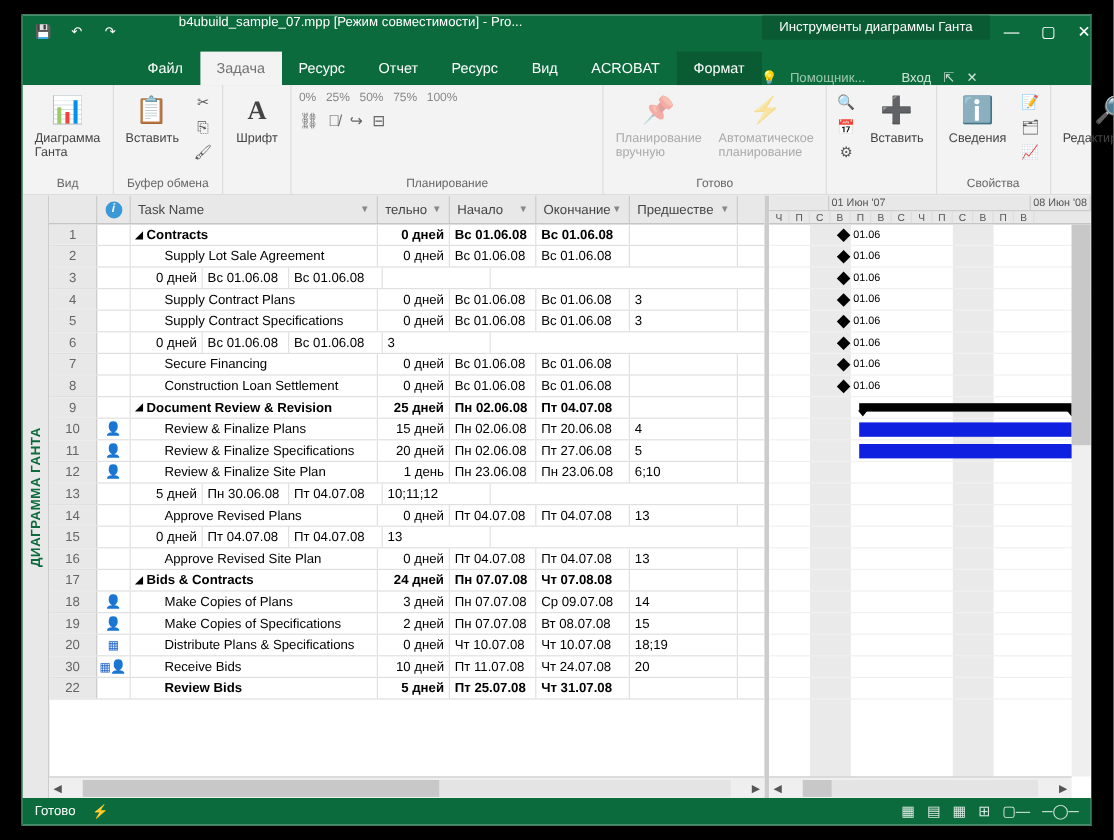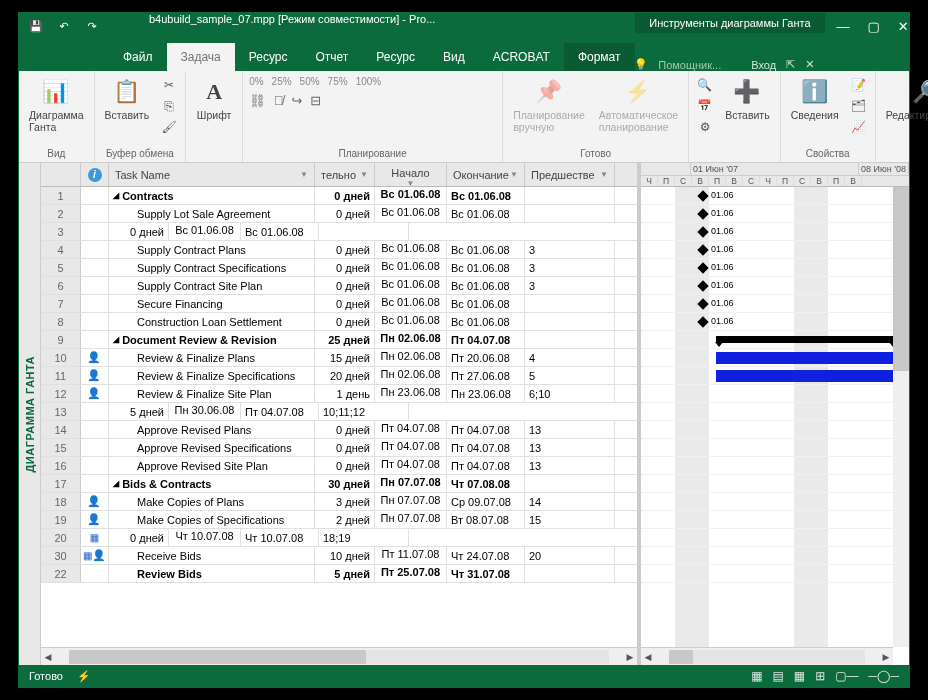--- a/index.html
+++ b/index.html
@@ -40,21 +40,21 @@
 .vtab span { writing-mode:vertical-rl; transform:rotate(180deg); font-size:11px; font-weight:bold; color:#0c6b3d; letter-spacing:.5px; }
 
 .grid-pane { width:600px; display:flex; flex-direction:column; border-right:4px solid #ccc; }
 .ghdr { display:flex; background:#e8e8e8; border-bottom:1px solid #bbb; height:24px; font-size:11px; color:#444; }
 .gh { border-right:1px solid #ccc; padding:4px 6px; display:flex; align-items:center; justify-content:space-between; }
 .gh .dd { font-size:8px; color:#888; }
 .col-num { width:40px; }
 .col-ind { width:28px; justify-content:center; }
 .col-name { width:206px; }
 .col-dur { width:60px; }
-.col-start { width:72px;flex-direction:column; }
+.col-start { width:72px; }
 .col-end { width:78px; }
 .col-pred { width:90px; }
 
 .gbody { flex:1; overflow:hidden; font-size:11px; }
 .grow { display:flex; height:18px; border-bottom:1px solid #e0e0e0; }
 .gc { border-right:1px solid #e0e0e0; padding:1px 4px; overflow:hidden; white-space:nowrap; display:flex; align-items:center; }
 .gc.col-num { background:#e8e8e8; justify-content:center; color:#666; border-right:1px solid #ccc; }
 .gc.col-ind { justify-content:center; }
 .gc.col-dur { justify-content:flex-end; }
 .bold { font-weight:bold; }
@@ -311,21 +311,20 @@
             <div class="gc col-ind"></div>
             <div class="gc col-name indent1">Supply Contract Specifications</div>
             <div class="gc col-dur">0 дней</div>
             <div class="gc col-start">Вс 01.06.08</div>
             <div class="gc col-end">Вс 01.06.08</div>
             <div class="gc col-pred">3</div>
           </div>
           <div class="grow">
             <div class="gc col-num">6</div>
             <div class="gc col-ind"></div>
-            <div class="gc col-name indent1">Supply Contract Site Plan</div>
             <div class="gc col-dur">0 дней</div>
             <div class="gc col-start">Вс 01.06.08</div>
             <div class="gc col-end">Вс 01.06.08</div>
             <div class="gc col-pred">3</div>
           </div>
           <div class="grow">
             <div class="gc col-num">7</div>
             <div class="gc col-ind"></div>
             <div class="gc col-name indent1">Secure Financing</div>
             <div class="gc col-dur">0 дней</div>
@@ -397,40 +396,39 @@
             <div class="gc col-ind"></div>
             <div class="gc col-name indent1">Approve Revised Plans</div>
             <div class="gc col-dur">0 дней</div>
             <div class="gc col-start">Пт 04.07.08</div>
             <div class="gc col-end">Пт 04.07.08</div>
             <div class="gc col-pred">13</div>
           </div>
           <div class="grow">
             <div class="gc col-num">15</div>
             <div class="gc col-ind"></div>
-            <div class="gc col-name indent1">Approve Revised Specifications</div>
             <div class="gc col-dur">0 дней</div>
             <div class="gc col-start">Пт 04.07.08</div>
             <div class="gc col-end">Пт 04.07.08</div>
             <div class="gc col-pred">13</div>
           </div>
           <div class="grow">
             <div class="gc col-num">16</div>
             <div class="gc col-ind"></div>
             <div class="gc col-name indent1">Approve Revised Site Plan</div>
             <div class="gc col-dur">0 дней</div>
             <div class="gc col-start">Пт 04.07.08</div>
             <div class="gc col-end">Пт 04.07.08</div>
             <div class="gc col-pred">13</div>
           </div>
           <div class="grow">
             <div class="gc col-num">17</div>
             <div class="gc col-ind"></div>
             <div class="gc col-name bold"><span class="tri">◢</span>Bids &amp; Contracts</div>
-            <div class="gc col-dur bold">30 дней</div>
+            <div class="gc col-dur bold">24 дней</div>
             <div class="gc col-start bold">Пн 07.07.08</div>
             <div class="gc col-end bold">Чт 07.08.08</div>
             <div class="gc col-pred"></div>
           </div>
           <div class="grow">
             <div class="gc col-num">18</div>
             <div class="gc col-ind">
               <span class="ind-person">👤</span>
             </div>
             <div class="gc col-name indent1">Make Copies of Plans</div>
@@ -448,20 +446,21 @@
             <div class="gc col-dur">2 дней</div>
             <div class="gc col-start">Пн 07.07.08</div>
             <div class="gc col-end">Вт 08.07.08</div>
             <div class="gc col-pred">15</div>
           </div>
           <div class="grow">
             <div class="gc col-num">20</div>
             <div class="gc col-ind">
               <span class="ind-cal">▦</span>
             </div>
+            <div class="gc col-name indent1">Distribute Plans &amp; Specifications</div>
             <div class="gc col-dur">0 дней</div>
             <div class="gc col-start">Чт 10.07.08</div>
             <div class="gc col-end">Чт 10.07.08</div>
             <div class="gc col-pred">18;19</div>
           </div>
           <div class="grow">
             <div class="gc col-num">30</div>
             <div class="gc col-ind">
               <span class="ind-cal">▦</span>
               <span class="ind-person">👤</span>

